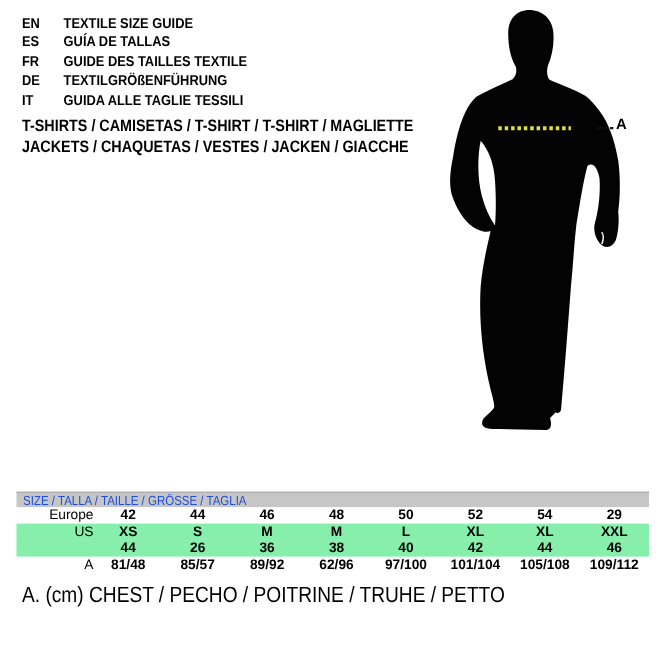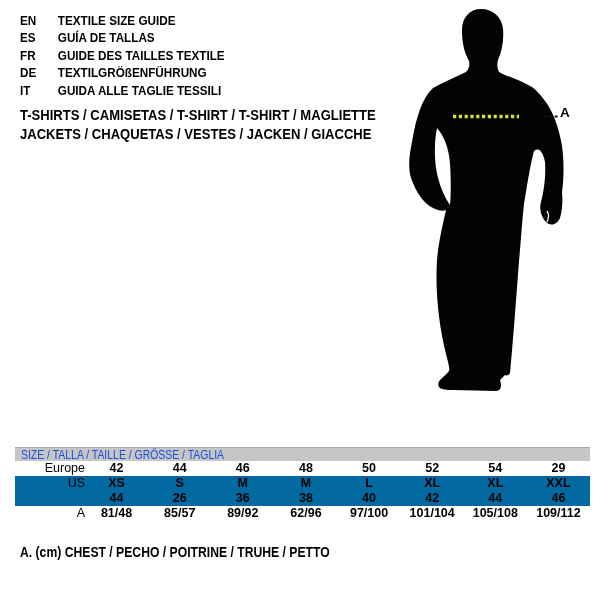--- a/index.html
+++ b/index.html
@@ -26,26 +26,26 @@
   .measure-a { position:absolute; left:560px; top:105px; font-size:13.5px; font-weight:600; }
 
   
   .sec-title { position:absolute; left:20px; top:418px; font-weight:bold; font-size:14px; }
 
   
   .tbl { position:absolute; left:15px; top:447px; width:575px; font-size:12.5px; }
   .tbl-header { height:14px; line-height:14px; background:#c6c6c6;
                 border-top:1px solid #a9a9a9; padding-left:6px; font-size:12px; color:#1d4ed8; }
   .tbl-row { display:flex; height:15px; line-height:15px; }
-  .tbl-row.shaded { background:#0369a1; }
+  .tbl-row.shaded { background:#86efac; }
   .tbl-label { width:70px; padding-left:6px;text-align:right; }
   .tbl-cell { flex:1; text-align:center;font-weight:bold; }
 
   
-  .footnote { position:absolute; left:20px; top:544px; font-weight:bold; font-size:14px; }
+  .footnote { position:absolute; left:20px; top:530px; font-weight:normal; font-size:20px; }
 </style>
 </head>
 <body>
 
 <div class="canvas">
 
   <div class="lang-list">
     <div class="lang-row">
       <span class="lang-code">EN</span>
       <span class="lang-title">TEXTILE SIZE GUIDE</span>

